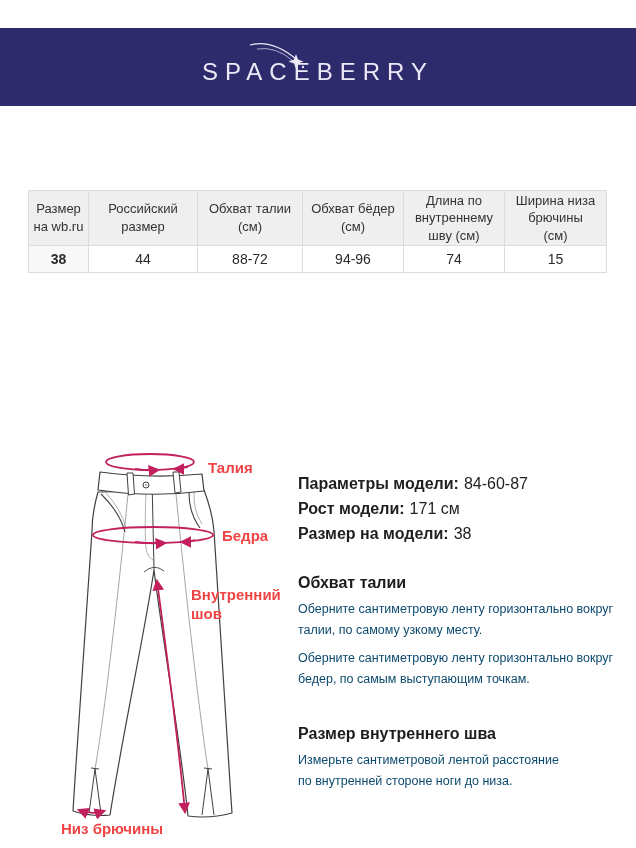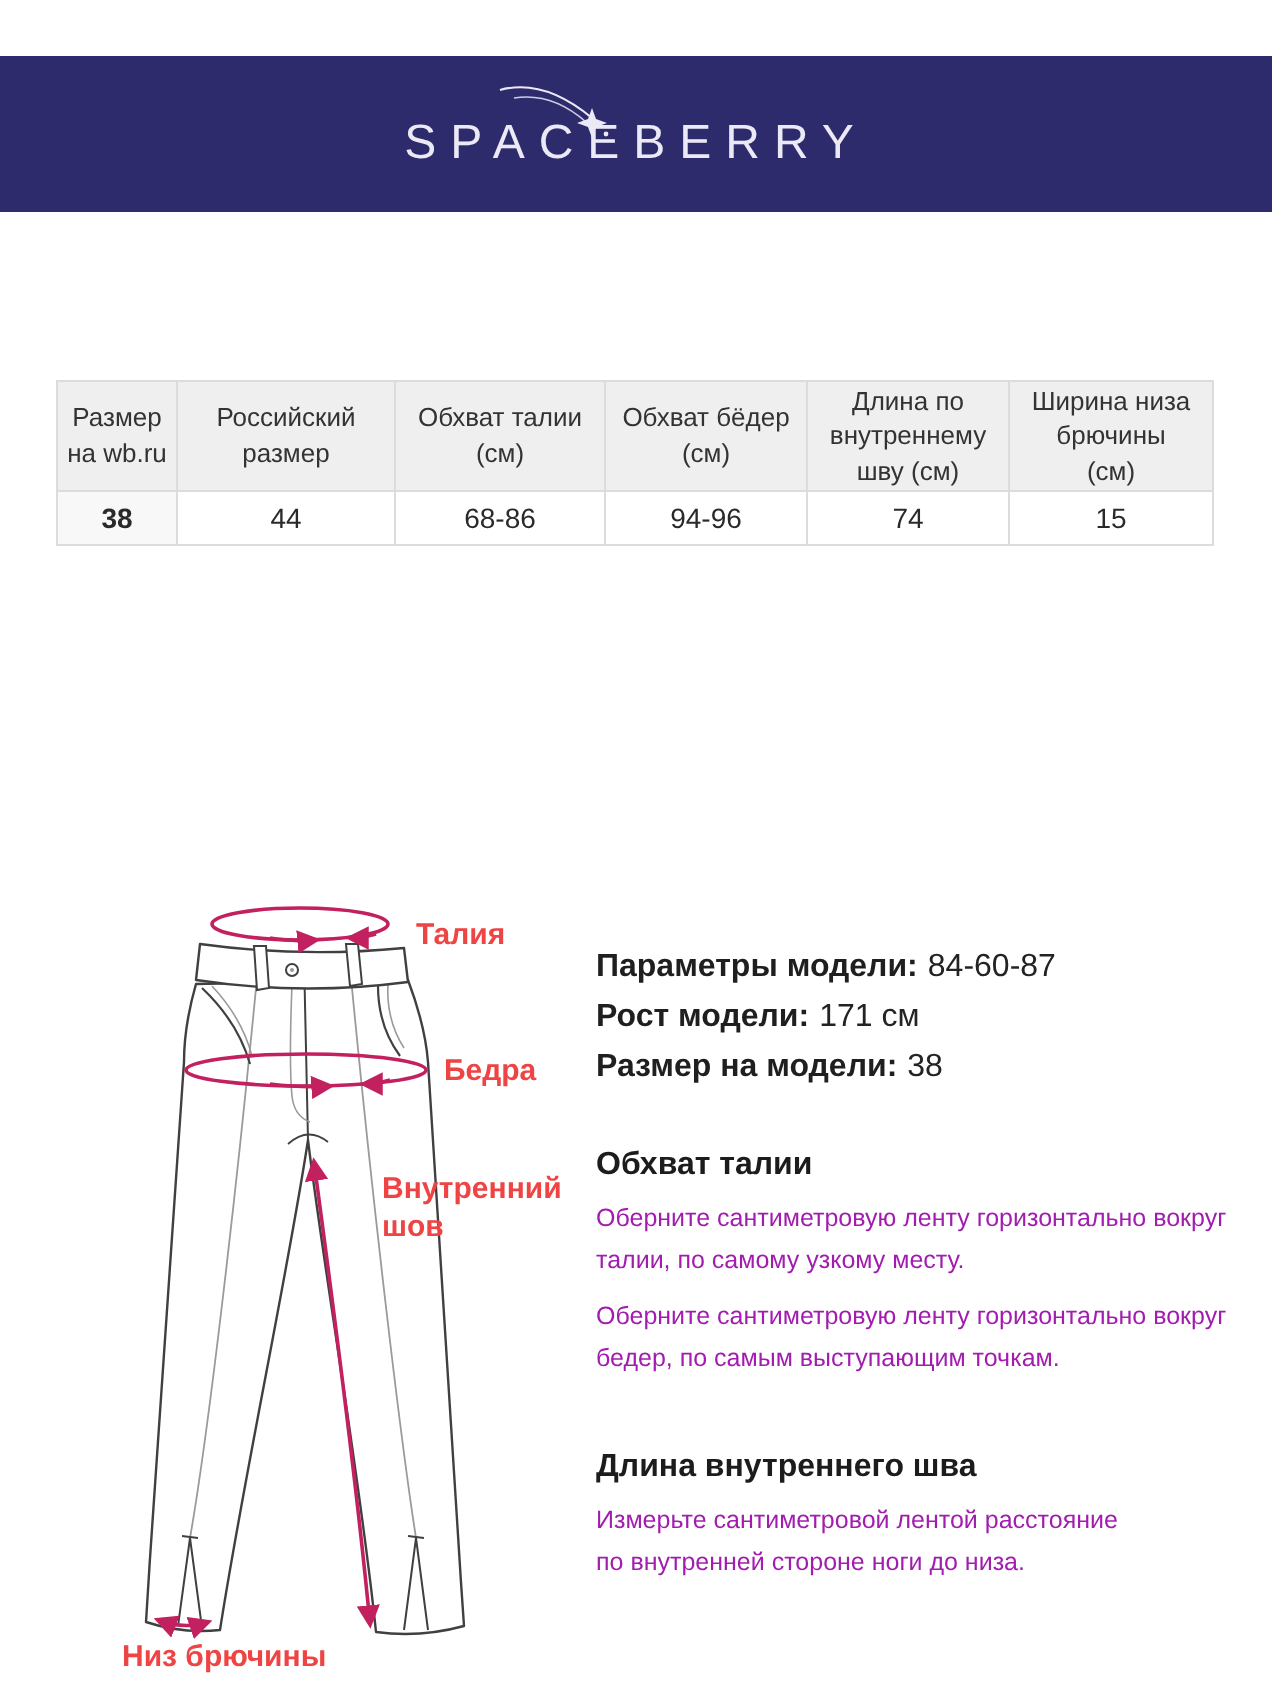--- a/index.html
+++ b/index.html
@@ -36,21 +36,21 @@
   .lbl-hips{left:182px;top:89px;}
   .lbl-inseam{left:151px;top:148px;width:120px;}
   .lbl-hem{left:21px;top:382px;white-space:nowrap;}
   
   .model-info{position:absolute;left:298px;top:443px;font-size:16px;line-height:25px;}
   .mi-label{font-weight:700;margin-right:5px;}
   .mi-value{font-weight:400;color:#232323;}
   .guide-section{position:absolute;left:298px;width:320px;}
   .gs-1{top:546px;} .gs-2{top:620px;} .gs-3{top:697px;}
   .guide-title{font-size:16px;font-weight:700;margin:0 0 7px 0;color:#1c1c1c;}
-  .guide-text{font-size:12.5px;line-height:1.65;color:#a21caf;margin:0;white-space:pre-line;}
+  .guide-text{font-size:12.5px;line-height:1.65;color:#0c4a6e;margin:0;white-space:pre-line;}
 </style>
 </head>
 <body>
 
 <div class="page">
 
   <div class="brand-header">
     <svg class="comet" width="70" height="34" viewBox="0 0 70 34">
       <path d="M 6,7 Q 28,1 52,21" stroke="#ece9f6" stroke-width="1.1" fill="none"></path>
       <path d="M 13,11 Q 32,8 49,23" stroke="#ece9f6" stroke-width="0.8" fill="none" opacity="0.85"></path>
@@ -84,21 +84,21 @@
 шву (см)</th>
         <th>Ширина низа
 брючины
 (см)</th>
       </tr>
     </thead>
     <tbody>
       <tr>
         <td class="size-col">38</td>
         <td>44</td>
-        <td>68-86</td>
+        <td>88-72</td>
         <td>94-96</td>
         <td>74</td>
         <td>15</td>
       </tr>
     </tbody>
   </table>
 
   <div class="figure">
     <svg width="260" height="400" viewBox="0 0 260 400">
       <defs>
@@ -168,18 +168,18 @@
   <div class="guide-section gs-1">
     <h3 class="guide-title">Обхват талии</h3>
     <p class="guide-text">Оберните сантиметровую ленту горизонтально вокруг
 талии, по самому узкому месту.</p>
   </div>
   <div class="guide-section gs-2">
     <p class="guide-text">Оберните сантиметровую ленту горизонтально вокруг
 бедер, по самым выступающим точкам.</p>
   </div>
   <div class="guide-section gs-3">
-    <h3 class="guide-title">Длина внутреннего шва</h3>
+    <h3 class="guide-title">Размер внутреннего шва</h3>
     <p class="guide-text">Измерьте сантиметровой лентой расстояние
 по внутренней стороне ноги до низа.</p>
   </div>
 
 </div>
 
 </body></html>

